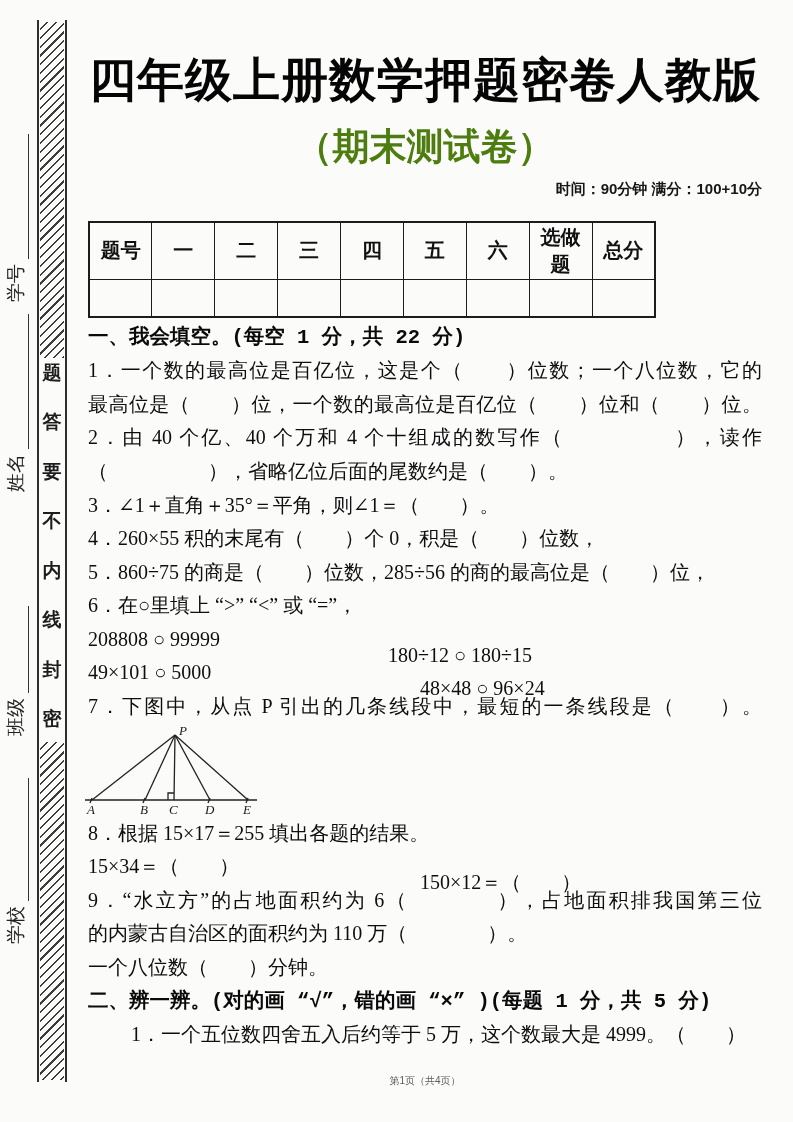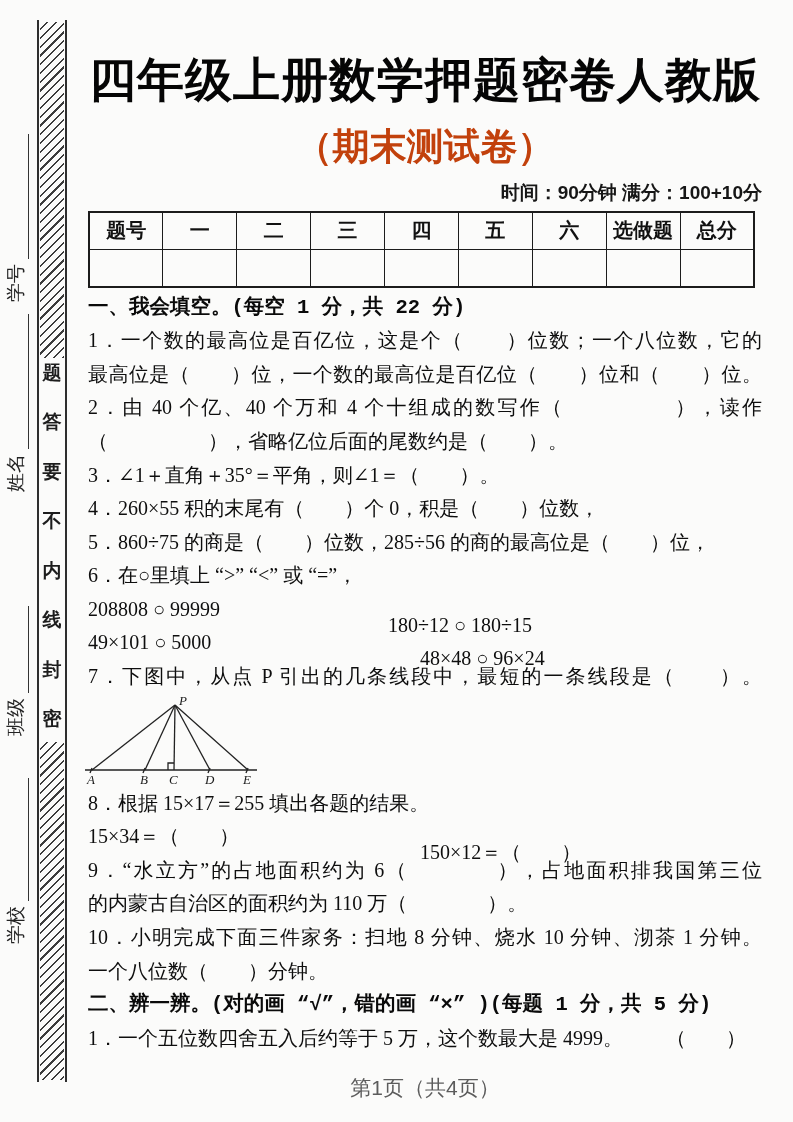--- a/index.html
+++ b/index.html
@@ -21,41 +21,41 @@
            display:flex;align-items:flex-end;gap:5px;font-size:19px;color:#222;white-space:nowrap;}
   .m-field .fill-line{flex:1;border-bottom:1.6px solid #333;height:1.1em;}
   .f-xuehao{top:302px;width:168px;}
   .f-xingming{top:492px;width:178px;}
   .f-banji{top:736px;width:130px;}
   .f-xuexiao{top:944px;width:166px;}
   
   .content{position:absolute;left:88px;top:38px;width:674px;}
   .title{margin:10px 0 4px 0;text-align:center;font-size:47px;font-weight:800;letter-spacing:1px;
          color:#050505;line-height:1.35;font-family:"Liberation Sans","DejaVu Sans",sans-serif;}
-  .subtitle{margin:12px 0 0 0;text-align:center;font-size:37px;font-weight:800;color:#c2410c;
+  .subtitle{margin:12px 0 0 0;text-align:center;font-size:37px;font-weight:800;color:#4d7c0f;
             line-height:1.3;font-family:"Liberation Sans","DejaVu Sans",sans-serif;}
-  .meta{margin-top:8px;text-align:right;font-size:19px;font-weight:bold;color:#161616;
+  .meta{margin-top:8px;text-align:right;font-size:15px;font-weight:bold;color:#161616;
         font-family:"Liberation Sans","DejaVu Sans",sans-serif;}
-  table.score{margin-top:5px;width:667px;border-collapse:collapse;table-layout:fixed;}
+  table.score{margin-top:22px;width:568px;border-collapse:collapse;table-layout:fixed;}
   table.score td{border:1.6px solid #1c1c1c;height:34px;text-align:center;vertical-align:middle;
         font-size:20px;font-weight:bold;font-family:"Liberation Sans","DejaVu Sans",sans-serif;}
   table.score{border:2.4px solid #1c1c1c;}
   
   .qs{margin-top:3px;}
   .line{line-height:33.6px;font-size:20px;color:#0e0e0e;white-space:nowrap;}
   .sec{font-family:Liberation Mono, monospace;font-weight:bold;font-size:20.5px;
        color:#0a0a0a;}
   .j{text-align:justify;text-align-last:justify;white-space:normal;}
   .row2{position:relative;}
   .row2 .c2{position:absolute;left:300px;top:16px;}
   .row2 .c2b{left:332px;}
-  .split{display:flex;justify-content:space-between;padding-right:16px;white-space:nowrap;}
+  .split{display:flex;justify-content:flex-end;padding-right:16px;white-space:nowrap;}
   .diagram{position:relative;height:93px;}
   .diagram svg{position:absolute;left:-3px;top:0;}
-  .footer{position:absolute;left:88px;top:1074px;width:674px;text-align:center;font-size:21px;
+  .footer{position:absolute;left:88px;top:1074px;width:674px;text-align:center;font-size:10px;
           color:#5c5c5c;font-family:"Liberation Sans","DejaVu Sans",sans-serif;}
 </style>
 </head>
 <body>
 
 <div class="page">
 
   <div>
     <div class="rule rule-left"></div>
     <div class="rule rule-right"></div>
@@ -167,21 +167,20 @@
         </svg>
       </div>
 
       <div class="line">8．根据 15×17＝255 填出各题的结果。</div>
       <div class="line row2">
         <span>15×34＝（　　）</span>
         <span class="c2 c2b">150×12＝（　　）</span>
       </div>
       <div class="line j">9．“水立方”的占地面积约为 6（　　　　），占地面积排我国第三位</div>
       <div class="line">的内蒙古自治区的面积约为 110 万（　　　　）。</div>
-      <div class="line j">10．小明完成下面三件家务：扫地 8 分钟、烧水 10 分钟、沏茶 1 分钟。</div>
       <div class="line">一个八位数（　　）分钟。</div>
 
       <div class="line sec">二、辨一辨。(对的画 “√”，错的画 “×” )(每题 1 分，共 5 分)</div>
       <div class="line split">
         <span>1．一个五位数四舍五入后约等于 5 万，这个数最大是 4999。</span>
         <span>（　　）</span>
       </div>
     </div>
   </div>
 

